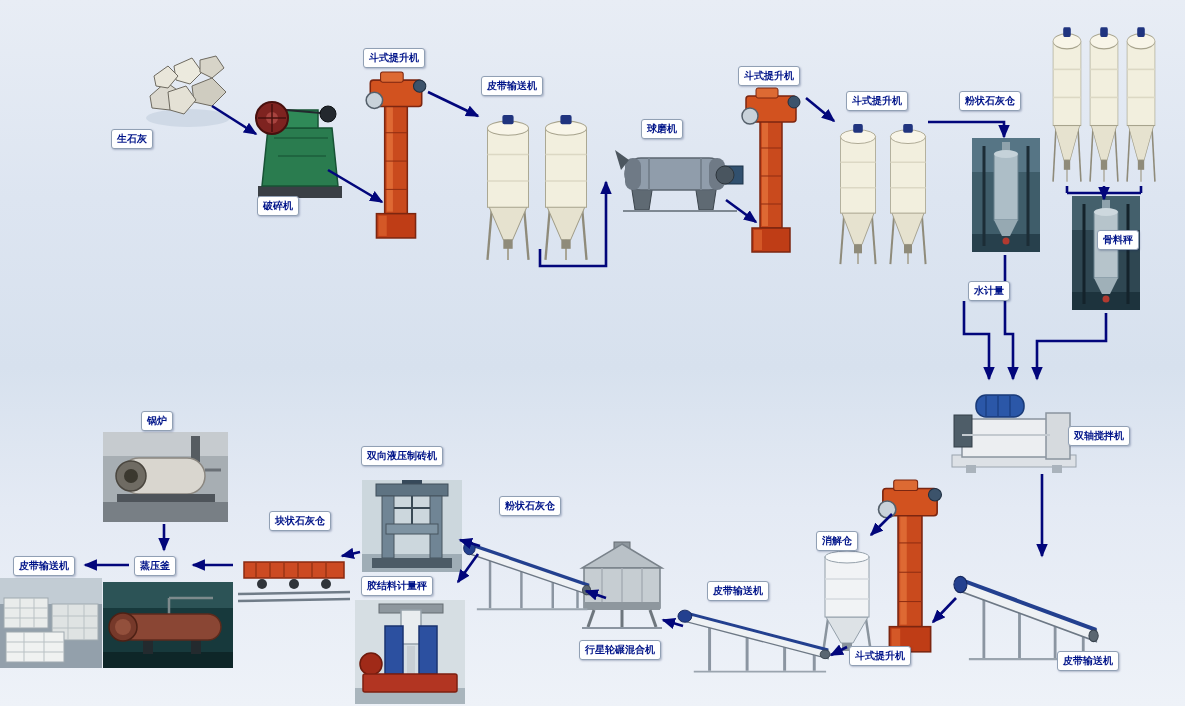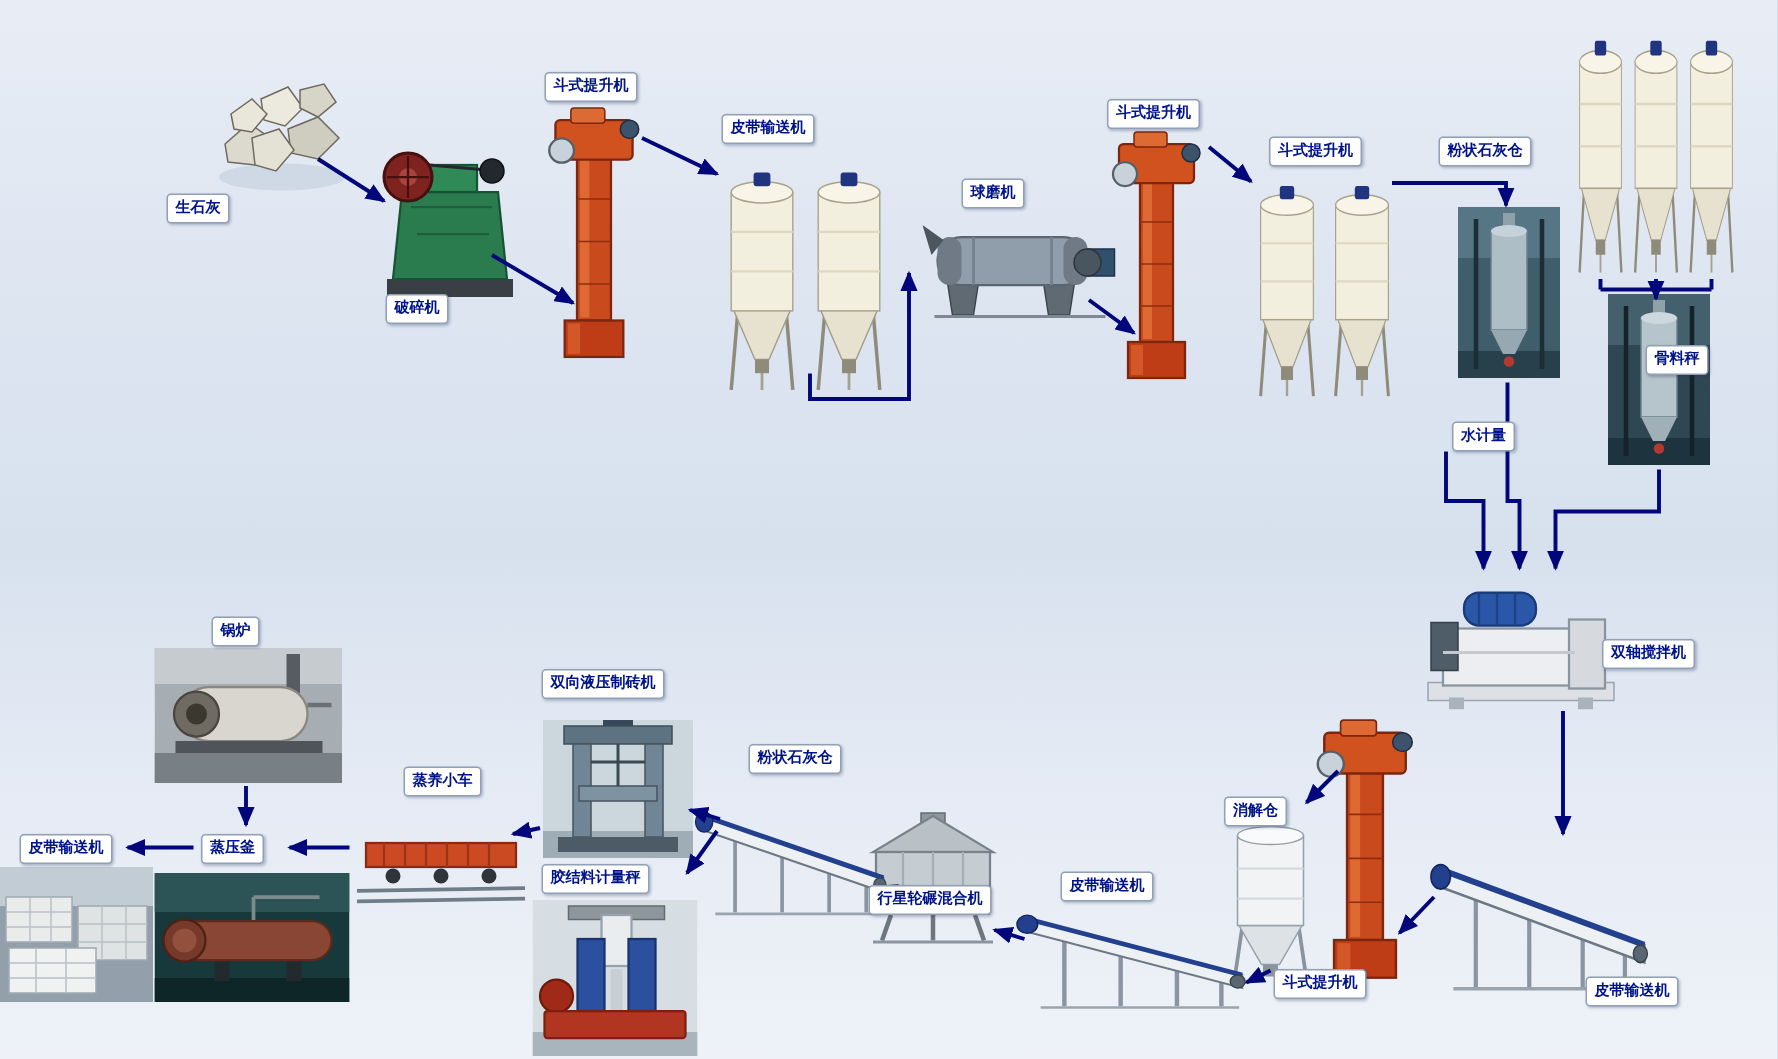--- a/index.html
+++ b/index.html
@@ -394,21 +394,21 @@
   <div class="lbl" style="left:846px;top:91px">斗式提升机</div>
   <div class="lbl" style="left:959px;top:91px">粉状石灰仓</div>
   <div class="lbl" style="left:1097px;top:230px">骨料秤</div>
   <div class="lbl" style="left:968px;top:281px">水计量</div>
   <div class="lbl" style="left:1068px;top:426px">双轴搅拌机</div>
   <div class="lbl" style="left:816px;top:531px">消解仓</div>
   <div class="lbl" style="left:849px;top:646px">斗式提升机</div>
   <div class="lbl" style="left:1057px;top:651px">皮带输送机</div>
   <div class="lbl" style="left:707px;top:581px">皮带输送机</div>
   <div class="lbl" style="left:499px;top:496px">粉状石灰仓</div>
-  <div class="lbl" style="left:579px;top:590px">行星轮碾混合机</div>
+  <div class="lbl" style="left:579px;top:640px">行星轮碾混合机</div>
   <div class="lbl" style="left:361px;top:446px">双向液压制砖机</div>
   <div class="lbl" style="left:361px;top:576px">胶结料计量秤</div>
-  <div class="lbl" style="left:269px;top:511px">蒸养小车</div>
+  <div class="lbl" style="left:269px;top:511px">块状石灰仓</div>
   <div class="lbl" style="left:134px;top:556px">蒸压釜</div>
   <div class="lbl" style="left:141px;top:411px">锅炉</div>
   <div class="lbl" style="left:13px;top:556px">皮带输送机</div>
 
 </div>
 
 </body></html>

